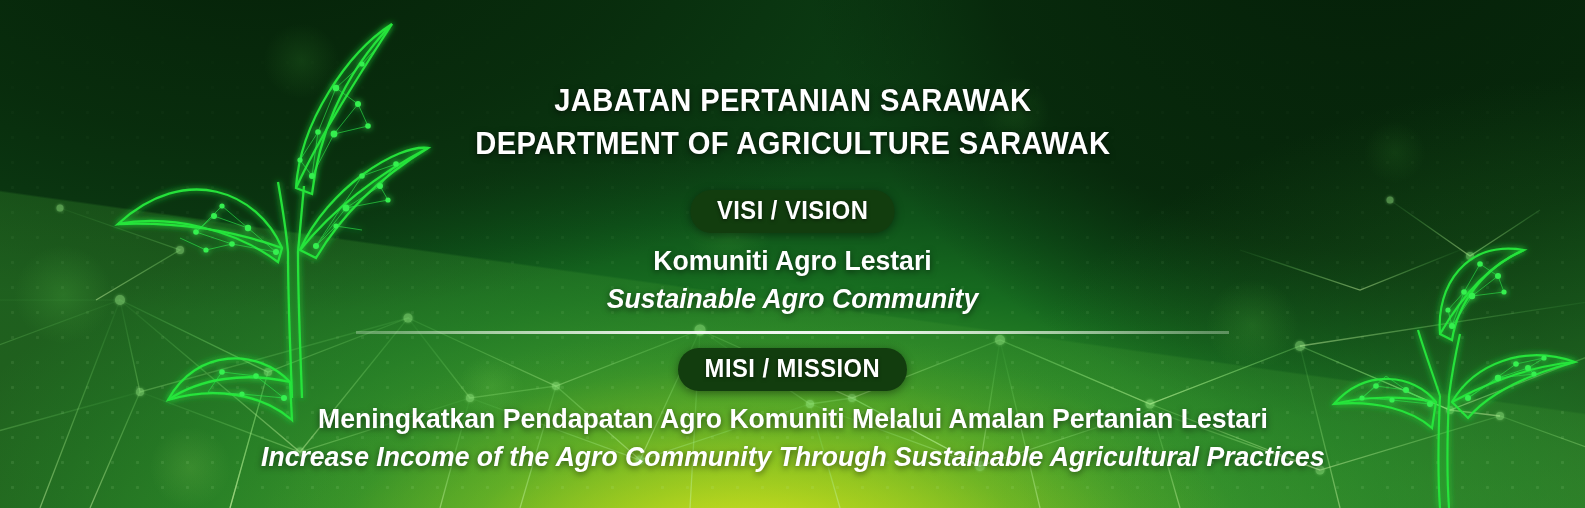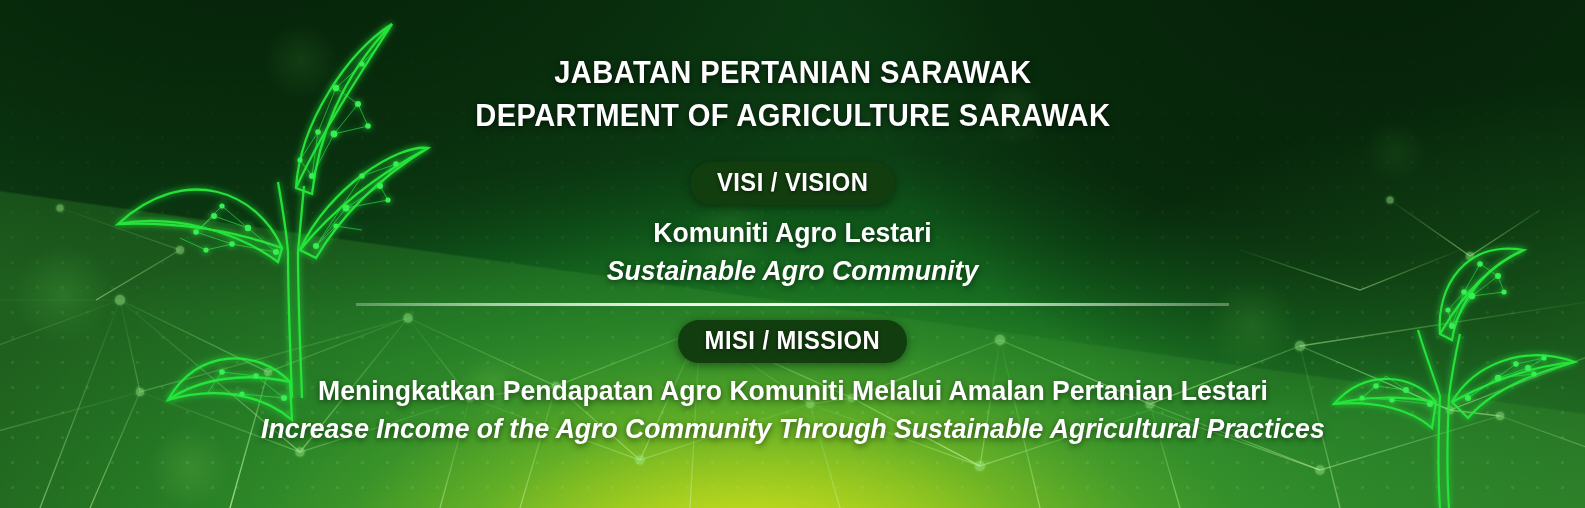--- a/index.html
+++ b/index.html
@@ -76,21 +76,21 @@
             mask-image:linear-gradient(to bottom, transparent 0%, rgba(0,0,0,.35) 42%, #000 78%, #000 100%);
   }
   .bg-svg { position:absolute; inset:0; width:100%; height:100%; }
 
   
   .content {
     position:relative;
     z-index:10;
     width:100%; height:100%;
     display:flex; flex-direction:column; align-items:center;
-    padding-top:52px;
+    padding-top:80px;
   }
   .org-title {
     color:#ffffff;
     font-size:31px;
     font-weight:700;
     letter-spacing:.4px;
     line-height:1.38;
     text-align:center;
     font-stretch:condensed;
     text-shadow:0 2px 7px rgba(0,0,0,.55), 0 0 2px rgba(0,0,0,.4);

